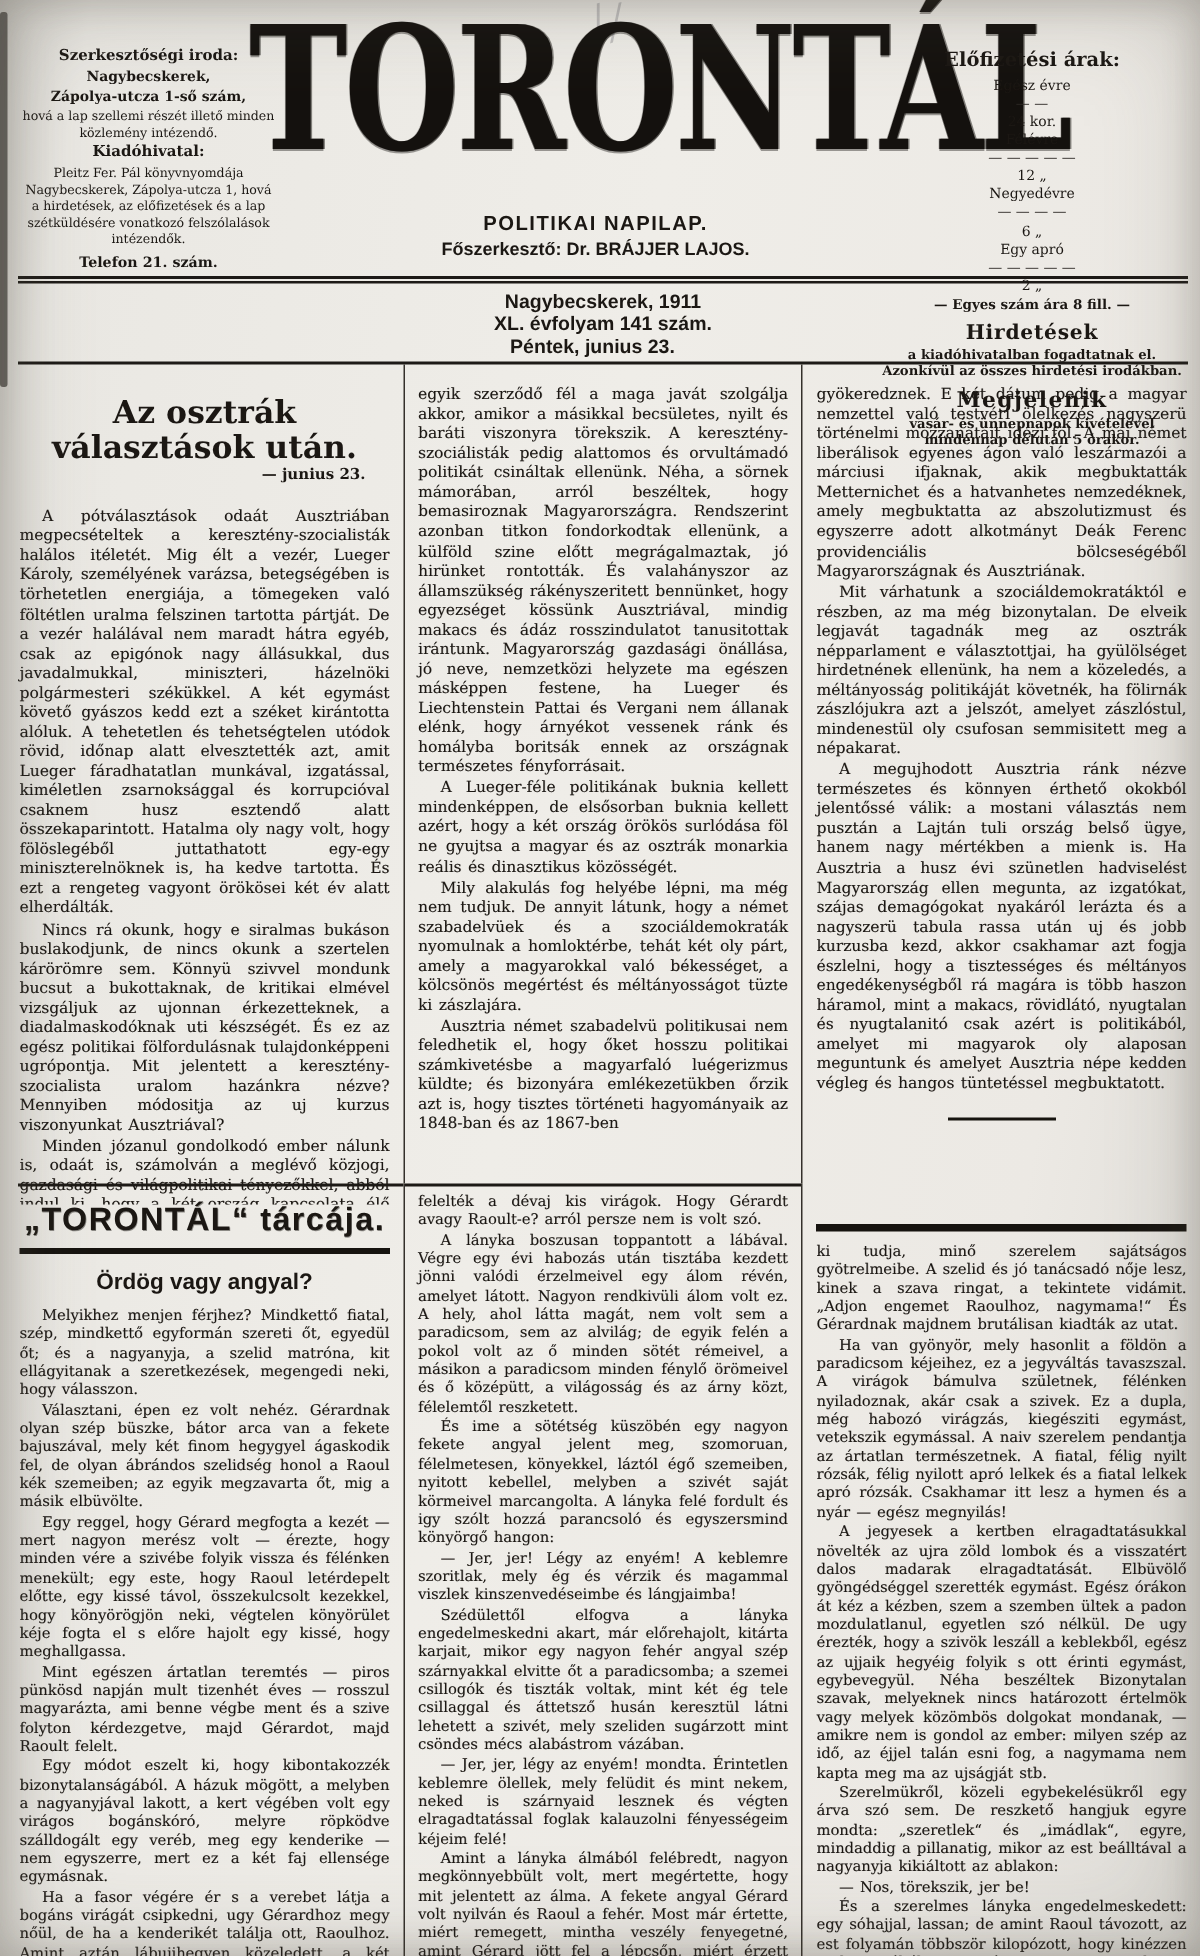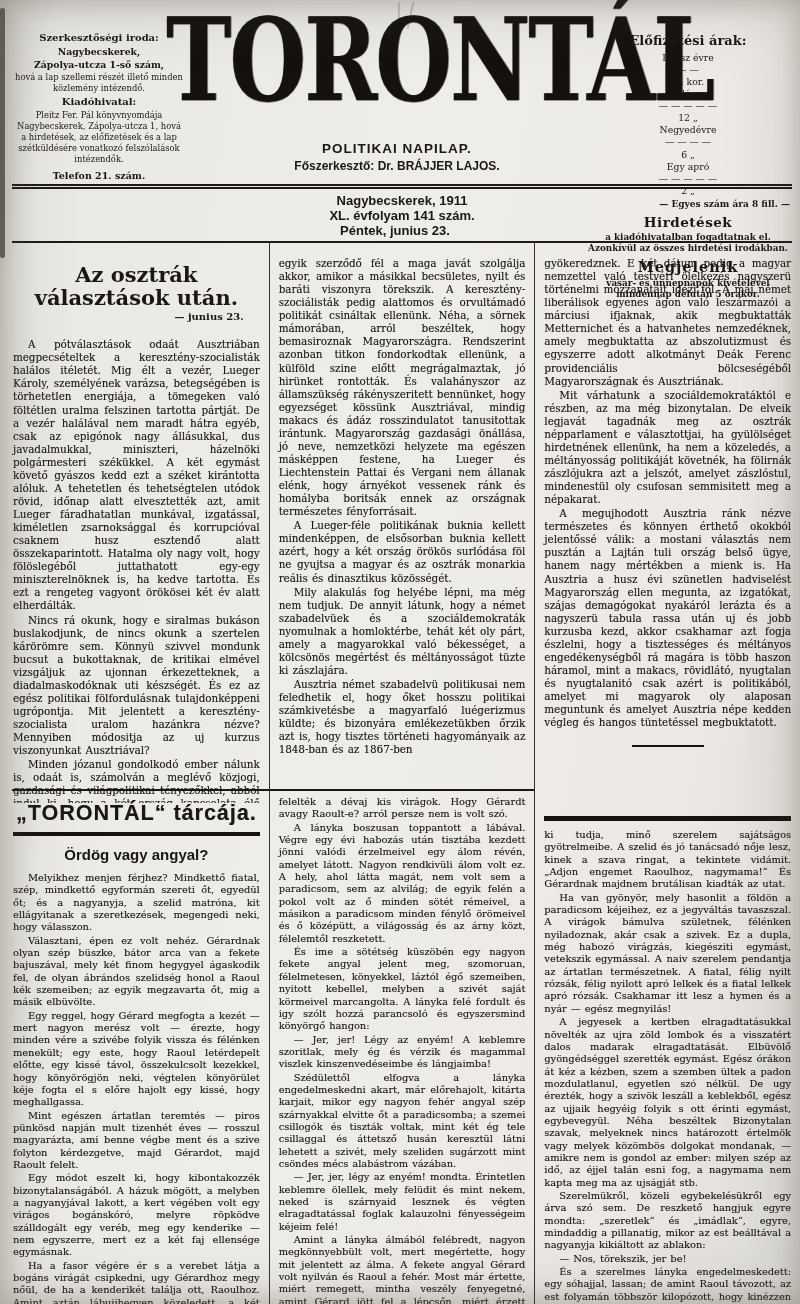--- a/index.html
+++ b/index.html
@@ -34,21 +34,21 @@
   .subtitle{position:absolute;left:166px;top:141px;width:462px;text-align:center;
     font-family:"Liberation Sans",sans-serif;font-weight:bold;font-size:13.5px;letter-spacing:1px;}
   .editor{position:absolute;left:166px;top:159px;width:462px;text-align:center;
     font-family:"Liberation Sans",sans-serif;font-weight:bold;font-size:12px;}
   .mh-right{position:absolute;right:10px;top:32px;width:204px;font-size:9.3px;line-height:1.3;}
   .mh-right .mh-h{font-size:13px;text-align:center;}
   .price-row{display:flex;font-weight:normal;font-size:9.3px;align-items:center;flex-direction:column;}
   .pr-label{white-space:nowrap;}
   .pr-dash{flex:1;text-align:center;overflow:hidden;white-space:nowrap;color:#2e2a26;padding:0 3px;}
   .pr-value{white-space:nowrap;}
-  .single-issue{text-align:right;font-weight:bold;font-size:9px;margin:2px 0 3px;}
+  .single-issue{text-align:center;font-weight:bold;font-size:9px;margin:2px 0 3px;}
   .ads-h{font-weight:bold;font-size:13.5px;text-align:center;letter-spacing:.5px;margin-top:2px;}
   .mh-right .blk{text-align:center;font-size:8.8px;font-weight:bold;line-height:1.25;margin-top:1px;}
   .appear-h{font-weight:bold;font-size:14.5px;text-align:center;letter-spacing:1px;margin-top:4px;}
 
   
   .double-rule{height:5px;margin:0 8px 0 12px;
     background:linear-gradient(to bottom,#1d1a17 0 2px,rgba(0,0,0,0) 2px 3.4px,#1d1a17 3.4px 5px);}
   .single-rule{height:2px;margin:0 8px 0 12px;background:#1d1a17;}
   .dateline{display:flex;align-items:center;margin:0 8px 0 12px;padding:4px 2px 3px;
     font-family:"Liberation Sans",sans-serif;font-weight:bold;font-size:13px;flex-direction:column;}

